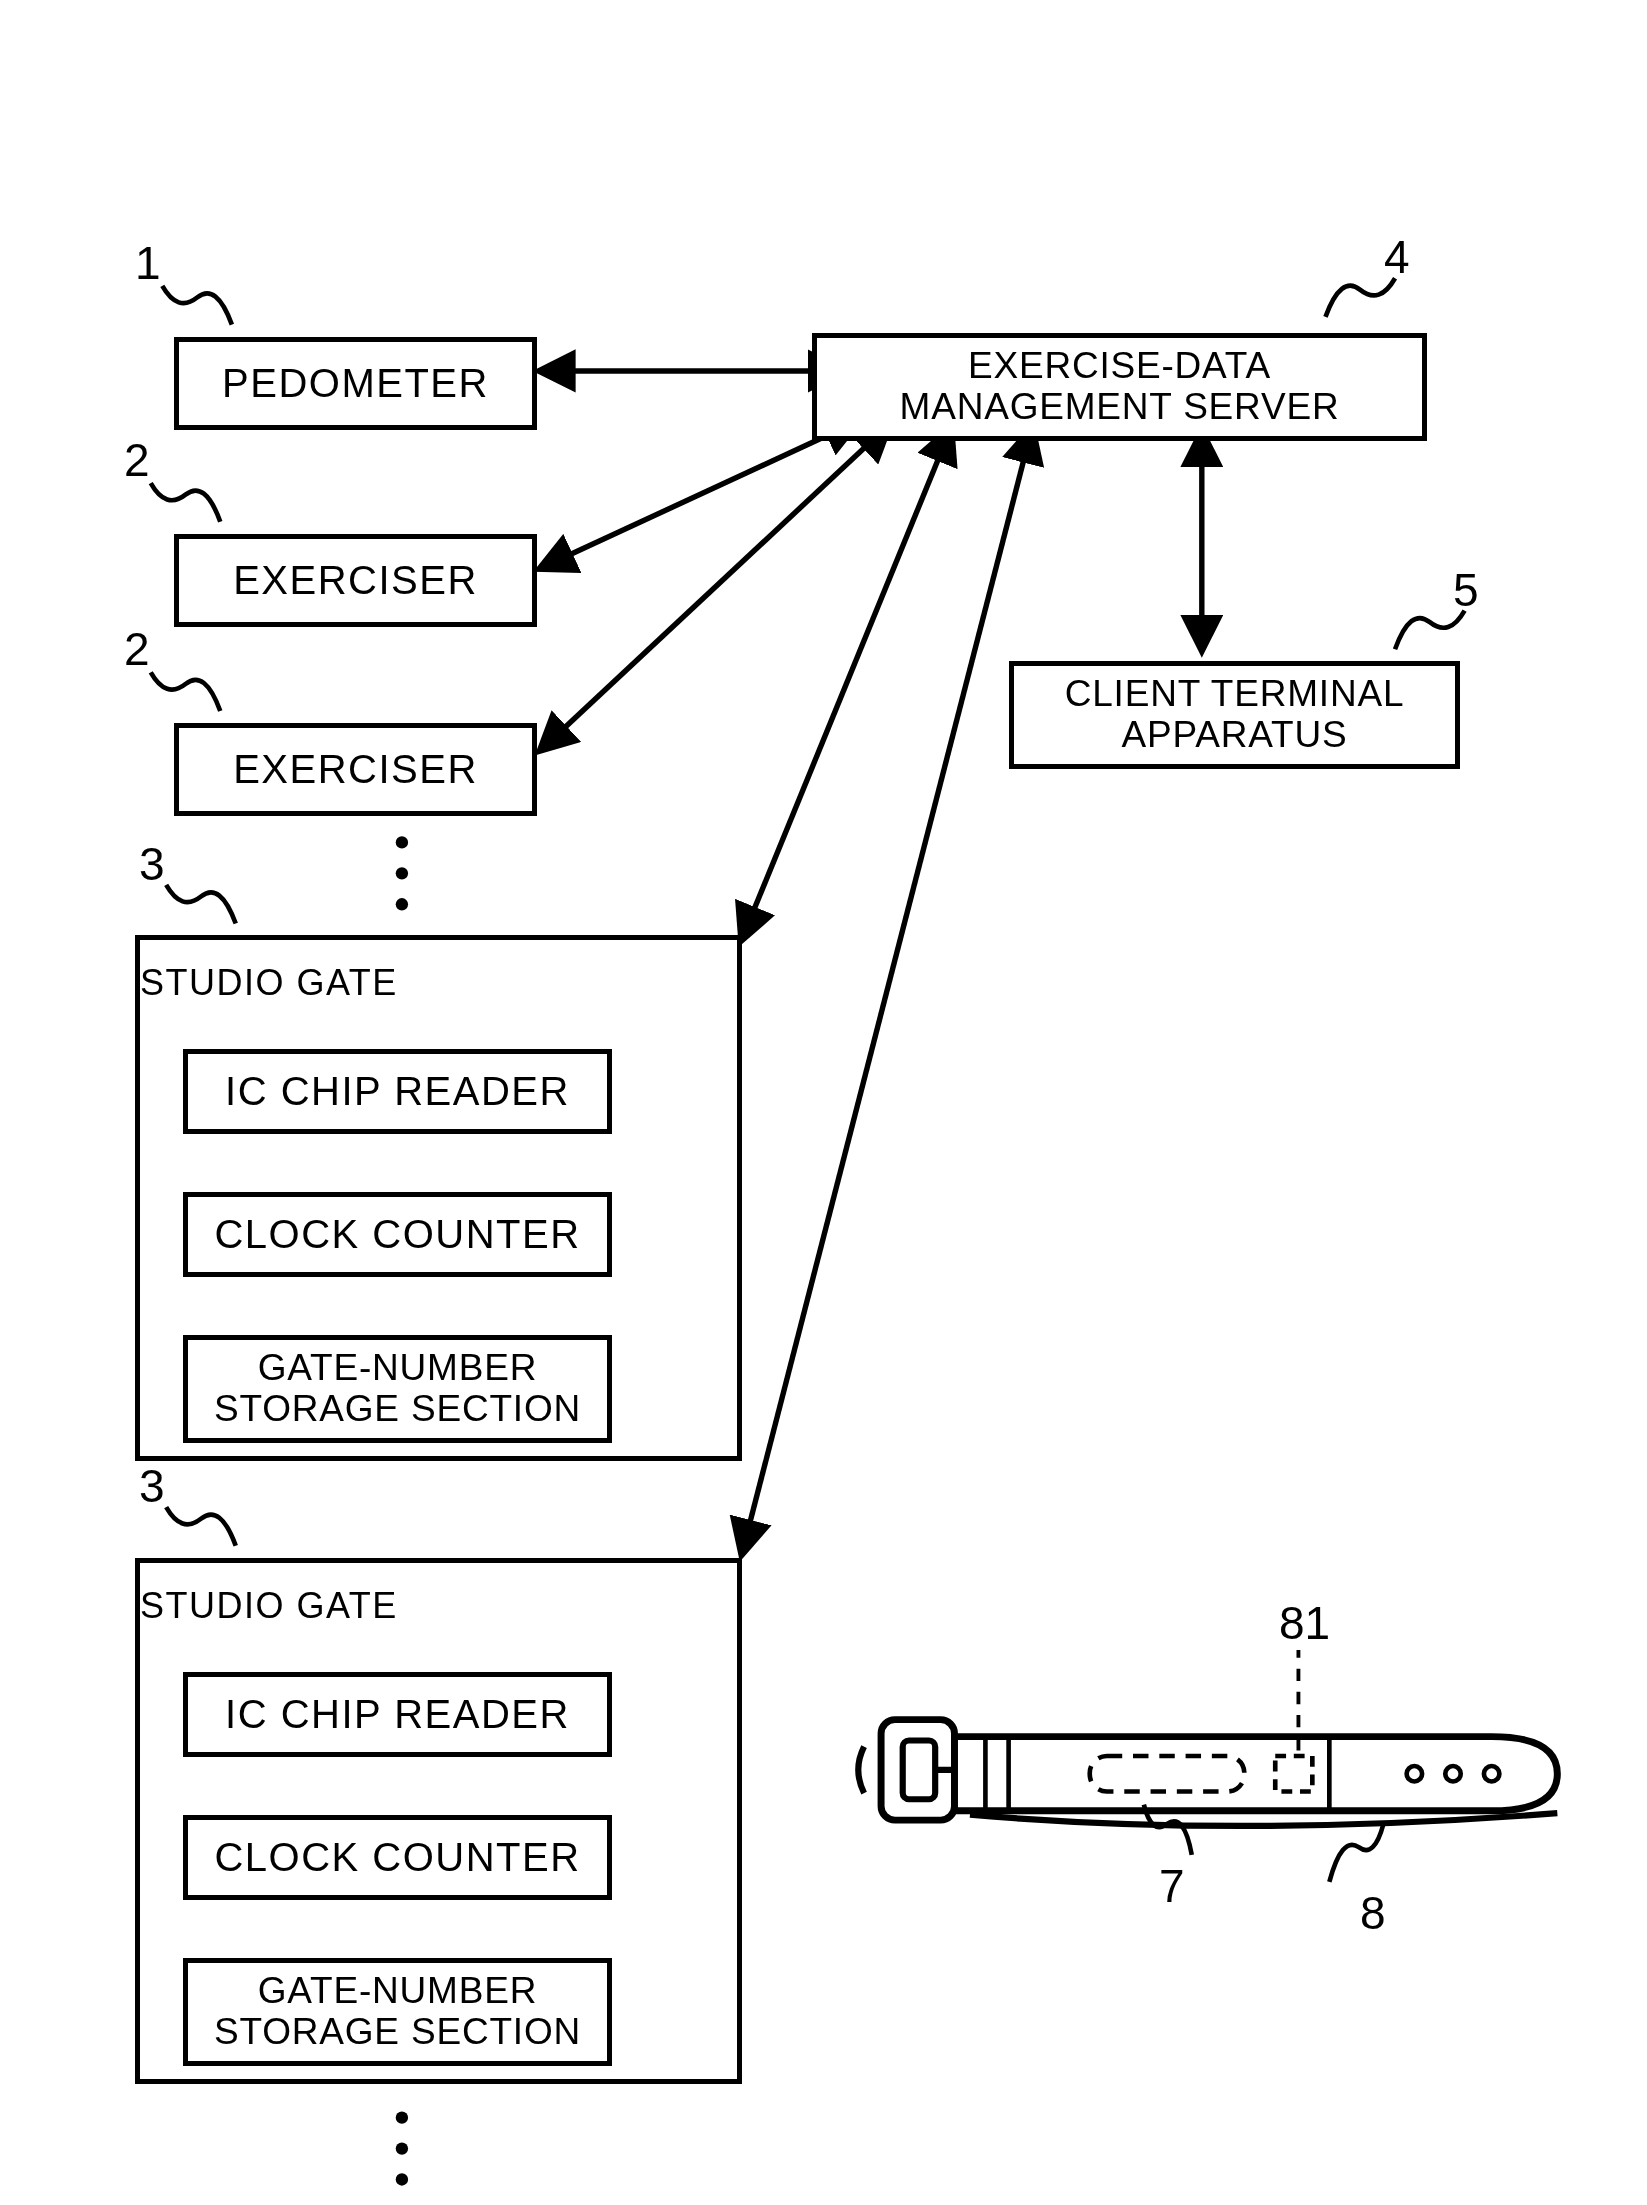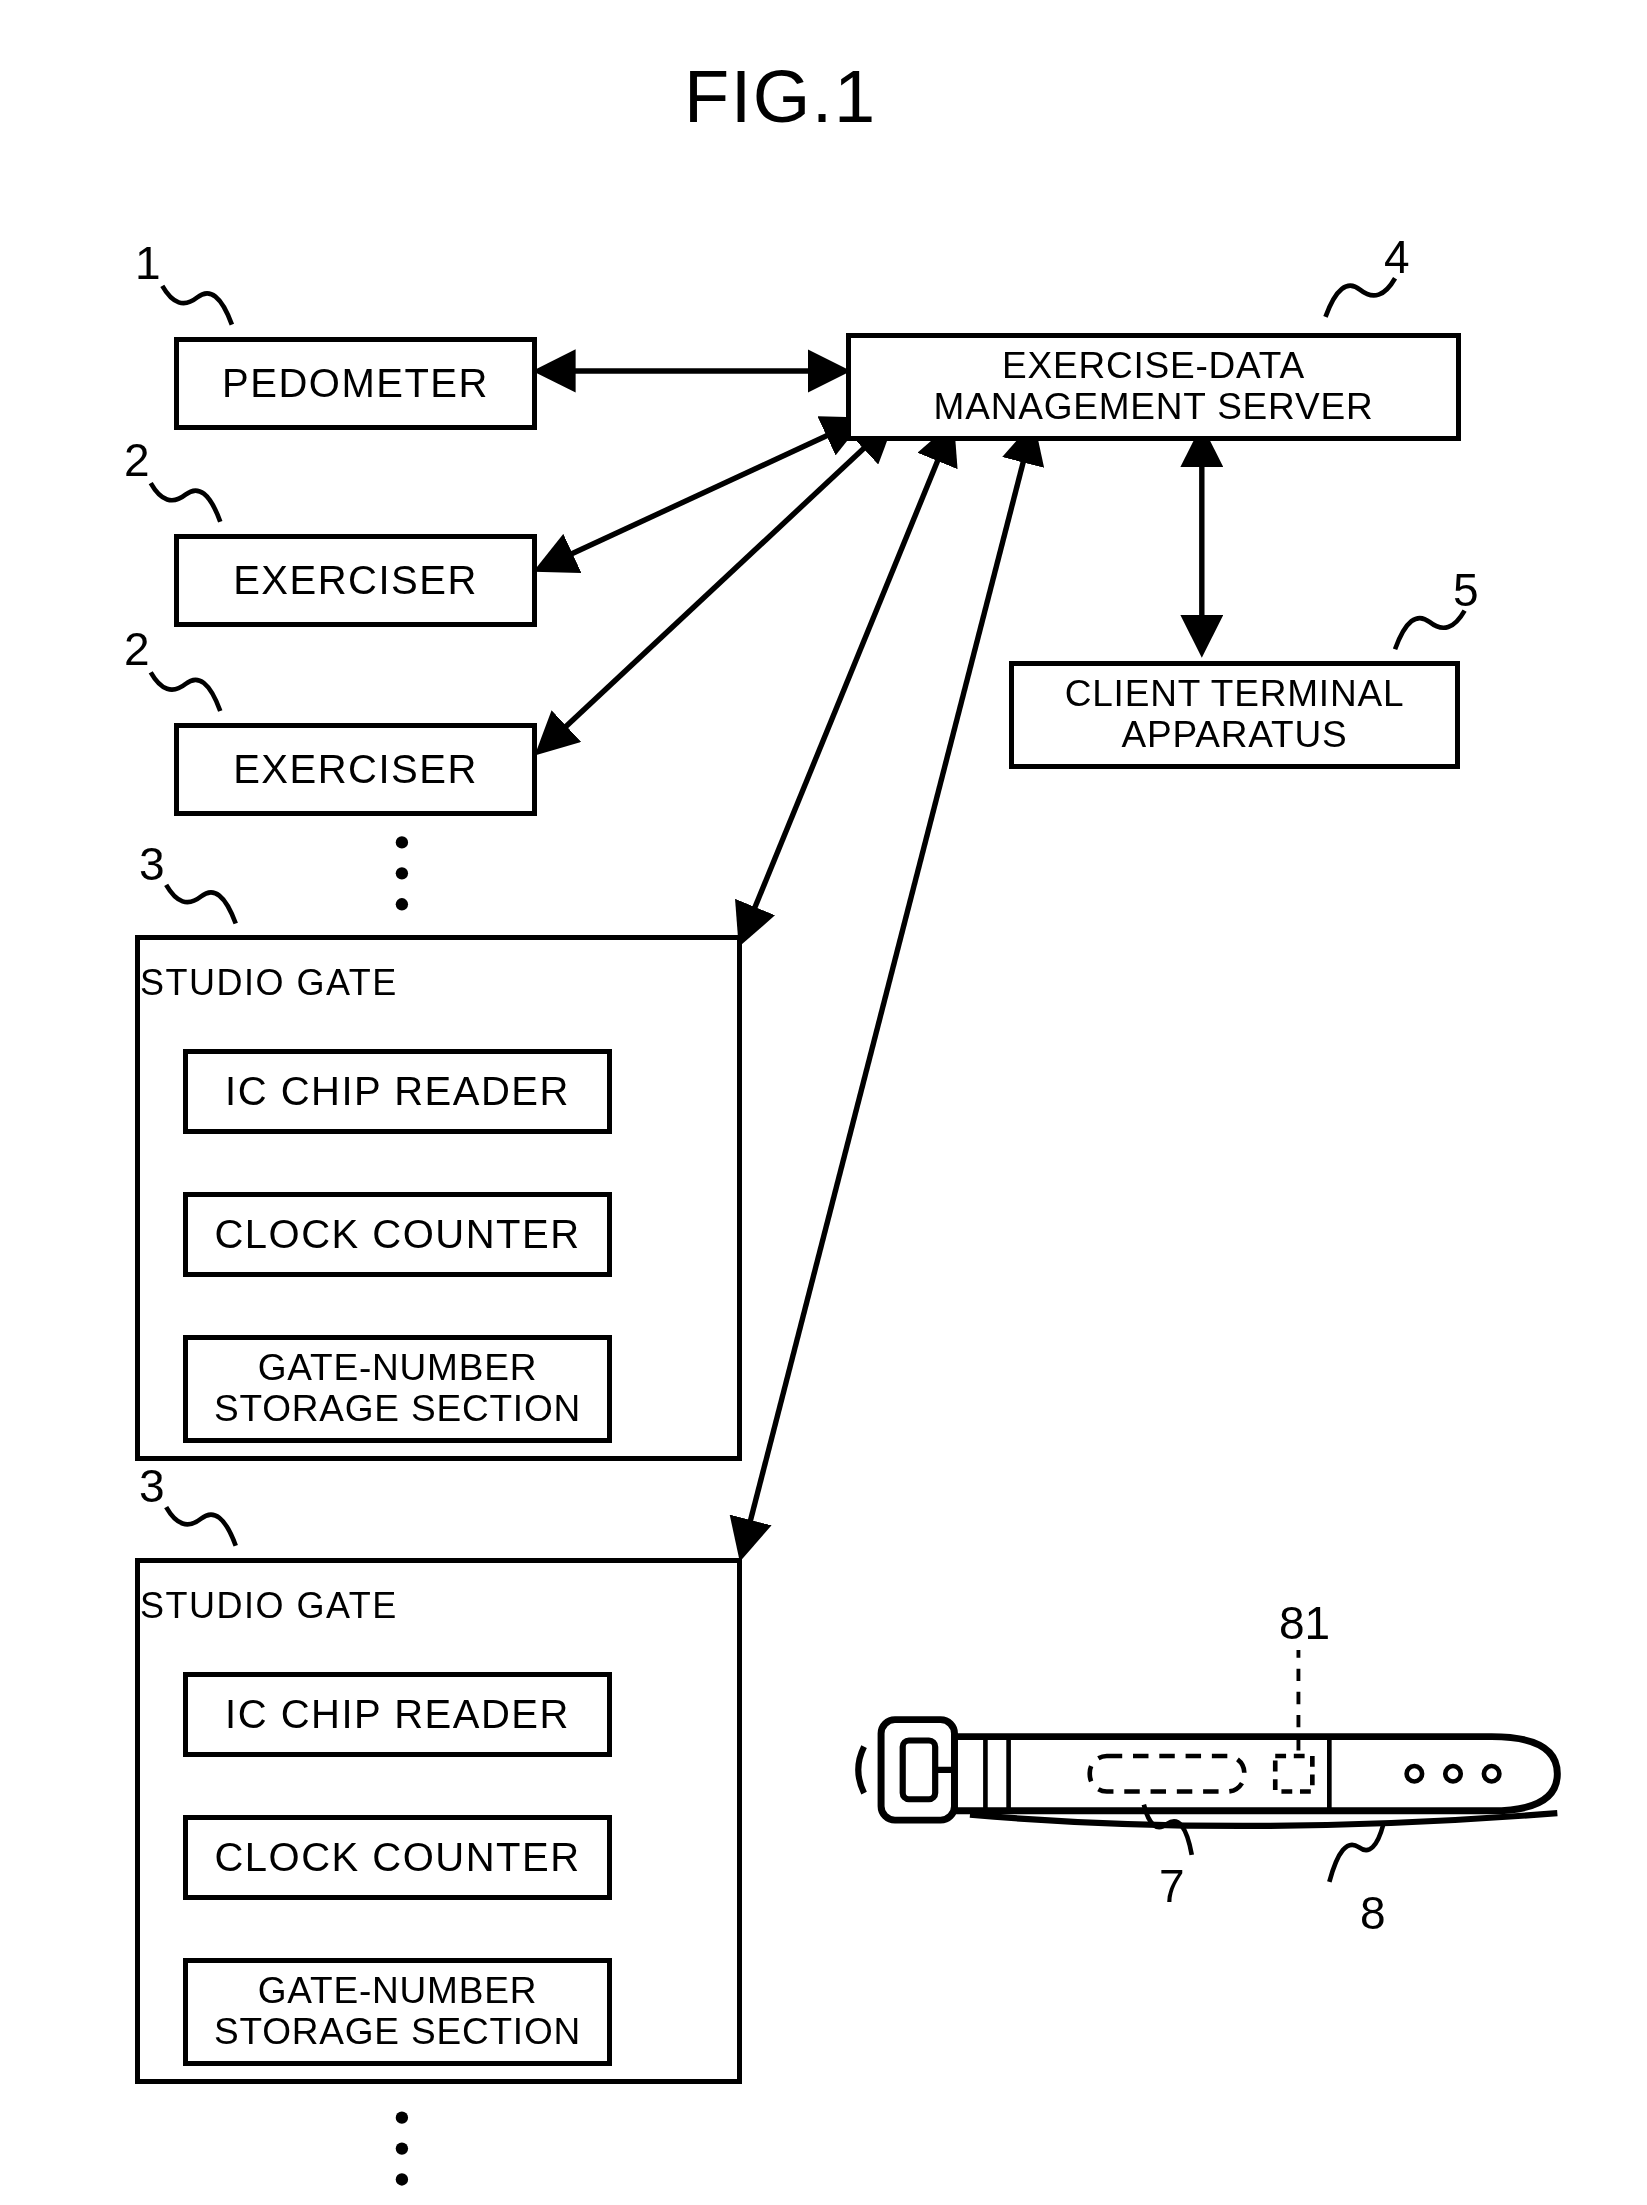--- a/index.html
+++ b/index.html
@@ -52,21 +52,20 @@
   .refnum {
     font-size: 46px;
   }
   svg { overflow: visible; }
 </style>
 </head>
 <body>
 
 <div id="stage">
 
-  <div class="abs title" style="left:684px; top:54px;">FIG.1</div>
 
   <svg class="abs" style="left:0; top:0;" width="1647" height="2205" viewBox="0 0 2131 2853">
     <defs>
       <marker id="ahead" viewBox="0 0 10 10" refX="8" refY="5" markerWidth="8" markerHeight="8" orient="auto-start-reverse">
         <path d="M 0 0 L 10 5 L 0 10 z" fill="#000"></path>
       </marker>
     </defs>
 
     <path d="M 210 370 q 20 35 45 15 q 25 -20 45 35" stroke="#000" stroke-width="6" fill="none"></path>
 
@@ -171,21 +170,21 @@
     <span class="label">PEDOMETER</span>
   </div>
 
   <div class="abs box" style="left:174px; top:522px; width:363px; height:93px;">
     <span class="label">EXERCISER</span>
   </div>
   <div class="abs box" style="left:174px; top:711px; width:363px; height:93px;">
     <span class="label">EXERCISER</span>
   </div>
 
-  <div class="abs box" style="left:846px; top:321px; width:615px; height:108px;">
+  <div class="abs box" style="left:812px; top:321px; width:615px; height:108px;">
     <span class="label-sm" style="white-space:pre-line;">EXERCISE-DATA
 MANAGEMENT SERVER</span>
   </div>
 
   <div class="abs box" style="left:1009px; top:649px; width:451px; height:108px;">
     <span class="label-sm" style="white-space:pre-line;">CLIENT TERMINAL
 APPARATUS</span>
   </div>
 
   <div class="abs outer" style="left:135px; top:935px; width:607px; height:526px;">

